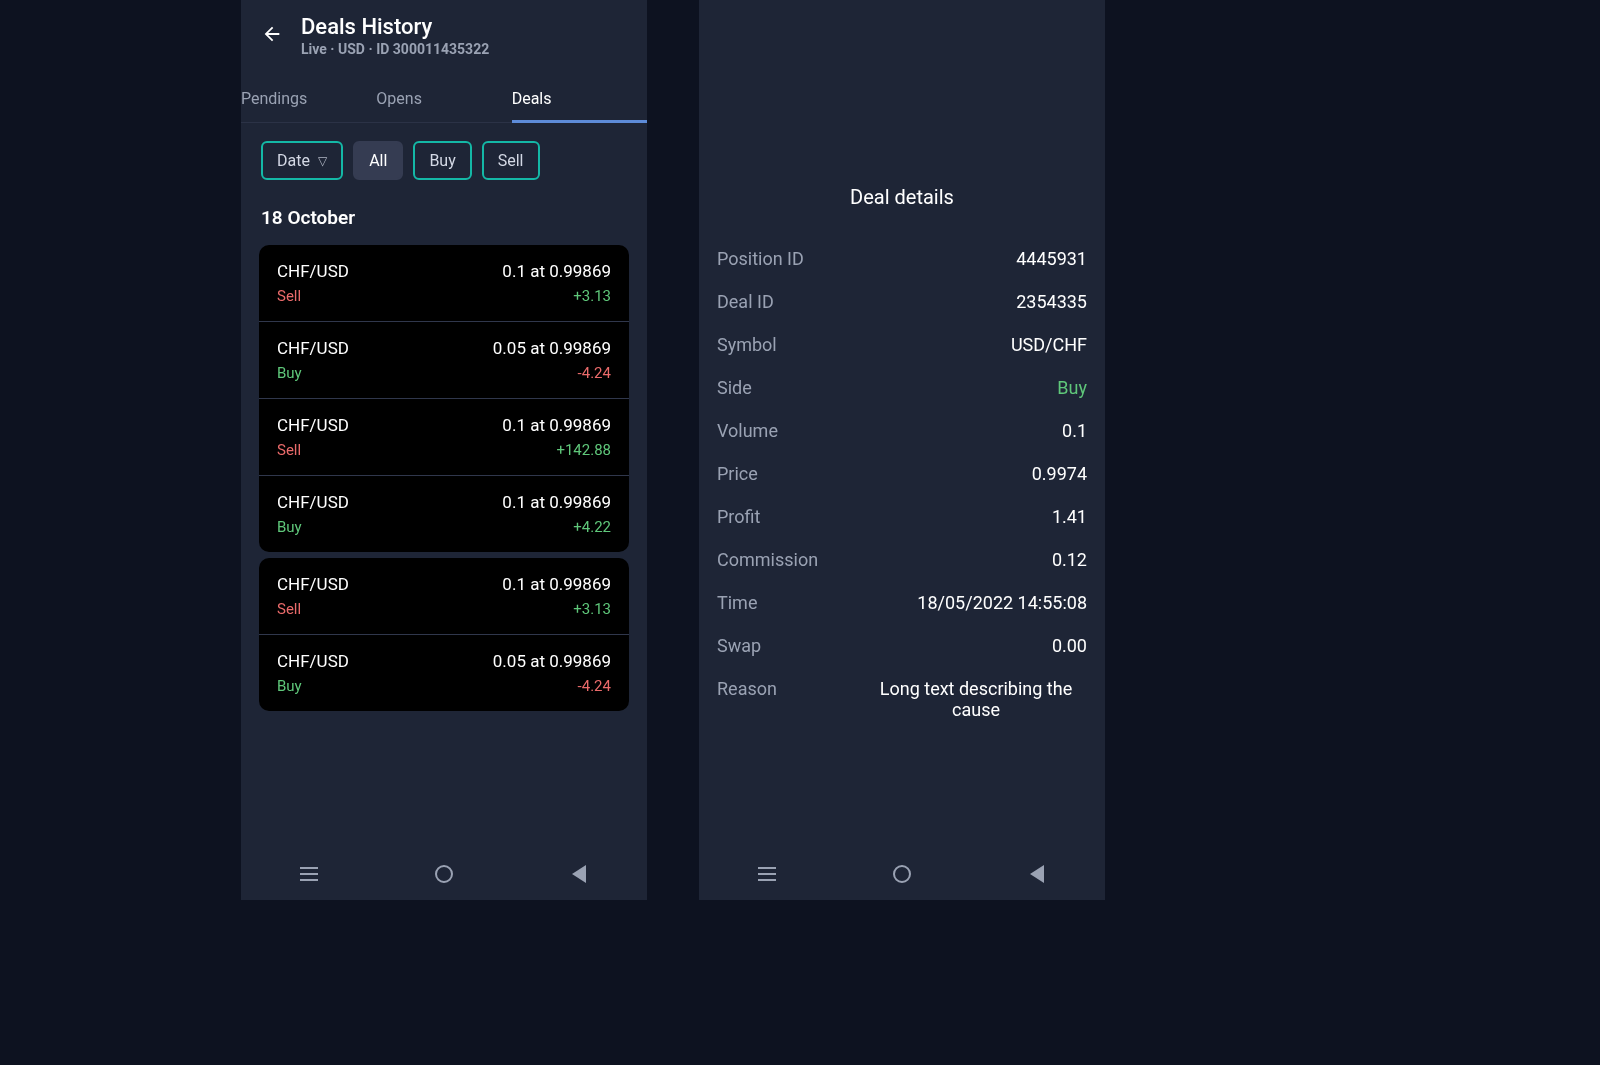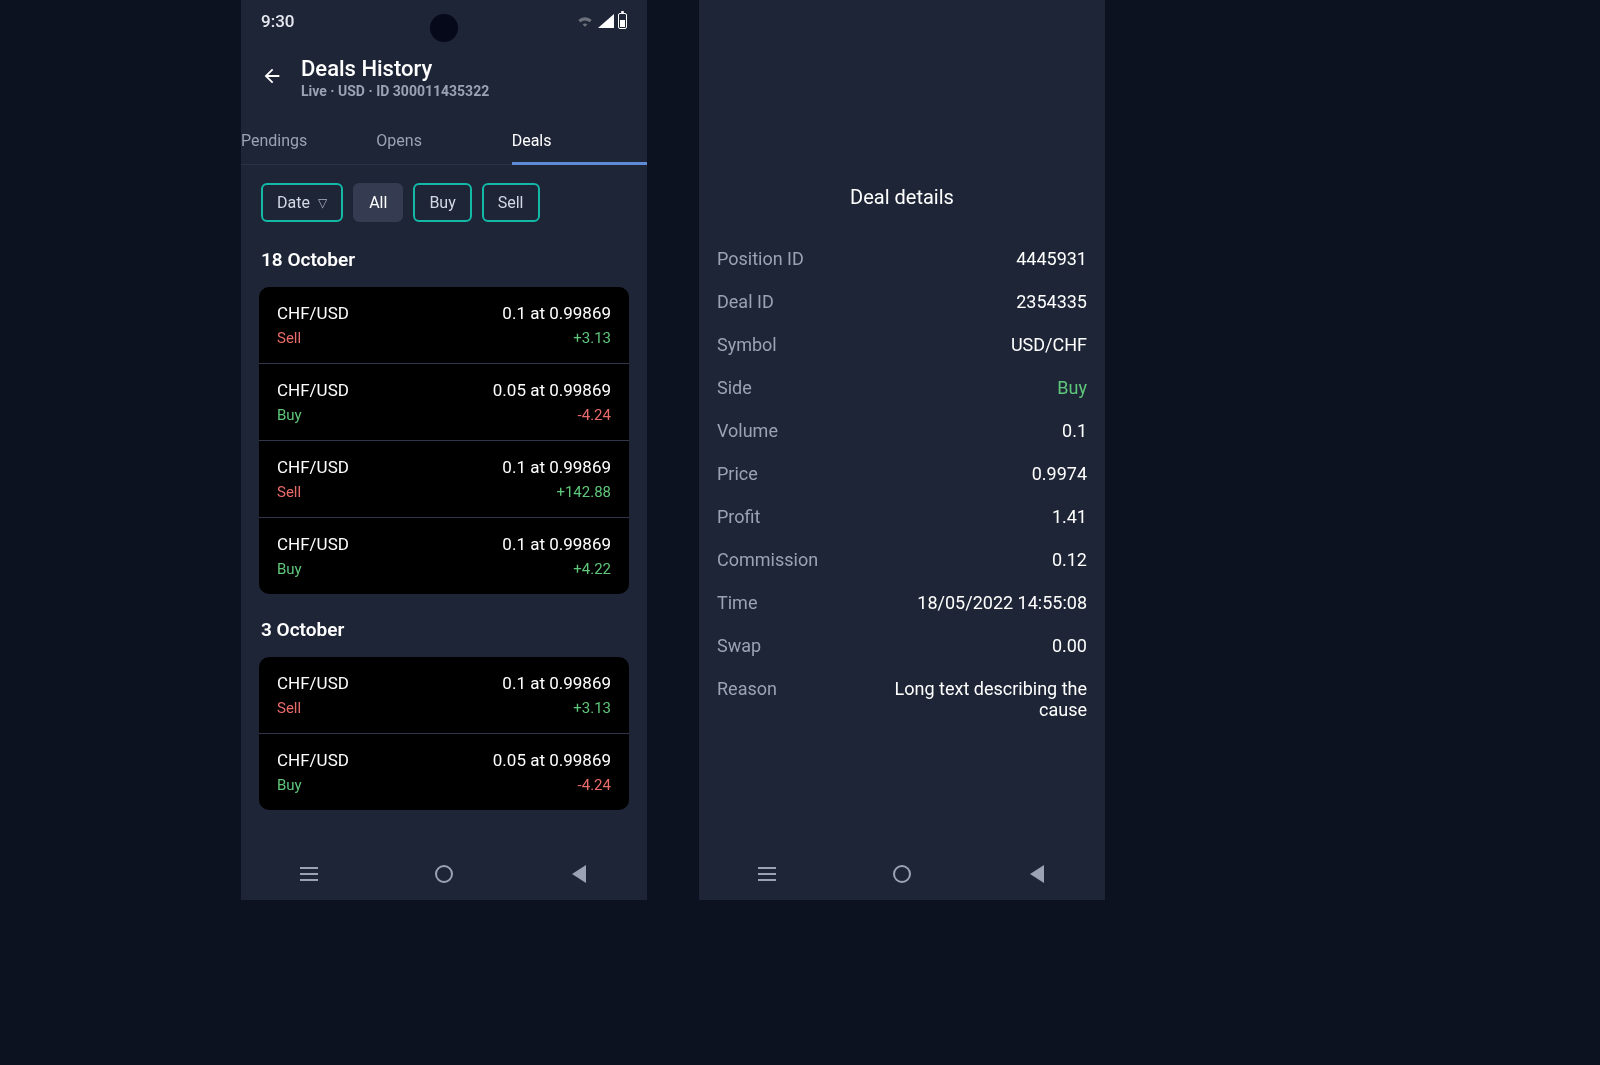--- a/index.html
+++ b/index.html
@@ -178,44 +178,31 @@
     font-size:20px;
     color:#fff;
     margin-bottom: 28px;
   }
   .detail-row {
     display:flex; justify-content: space-between;
     padding: 11px 0;
     font-size: 18px;
   }
   .detail-label { color:#9aa2b3; }
-  .detail-value { color:#fff; text-align:right; max-width: 60%; }
+  .detail-value { color:#fff; text-align:center; max-width: 60%; }
   .detail-value.buy { color:#5fc77a; }
   .phone-right .android-nav { }
 </style>
 </head>
 <body>
 
 <div class="backdrop"></div>
 
 <div class="phone phone-left">
 
-  <div class="status-bar">
-    <span class="status-left">9:30</span>
-    <span class="status-center"></span>
-    <span class="status-right">
-      <span class="wifi-icon">
-        <svg width="18" height="14" viewBox="0 0 24 18">
-            <path fill="#fff" d="M12 18l-3-3a4 4 0 016 0l-3 3zm-6-6l-3-3a13 13 0 0118 0l-3 3a9 9 0 00-12 0z"></path>
-          </svg>
-      </span>
-      <span class="signal-tri"></span>
-      <span class="battery-icon"></span>
-    </span>
-  </div>
 
   <div class="app-header">
     <span class="back-arrow">
       <svg width="22" height="22" viewBox="0 0 24 24">
           <path fill="#fff" d="M20 11H7.8l5.6-5.6L12 4l-8 8 8 8 1.4-1.4L7.8 13H20z"></path>
         </svg>
     </span>
     <div class="header-text">
       <h1>Deals History</h1>
       <div class="sub">Live · USD · ID 300011435322</div>
@@ -275,21 +262,20 @@
         <span>CHF/USD</span>
         <span>0.1 at 0.99869</span>
       </div>
       <div class="deal-bot">
         <span class="side-buy">Buy</span>
         <span class="pl-pos">+4.22</span>
       </div>
     </div>
   </div>
 
-  <div class="section-title">3 October</div>
   <div class="card">
     <div class="deal-row">
       <div class="deal-top">
         <span>CHF/USD</span>
         <span>0.1 at 0.99869</span>
       </div>
       <div class="deal-bot">
         <span class="side-sell">Sell</span>
         <span class="pl-pos">+3.13</span>
       </div>

